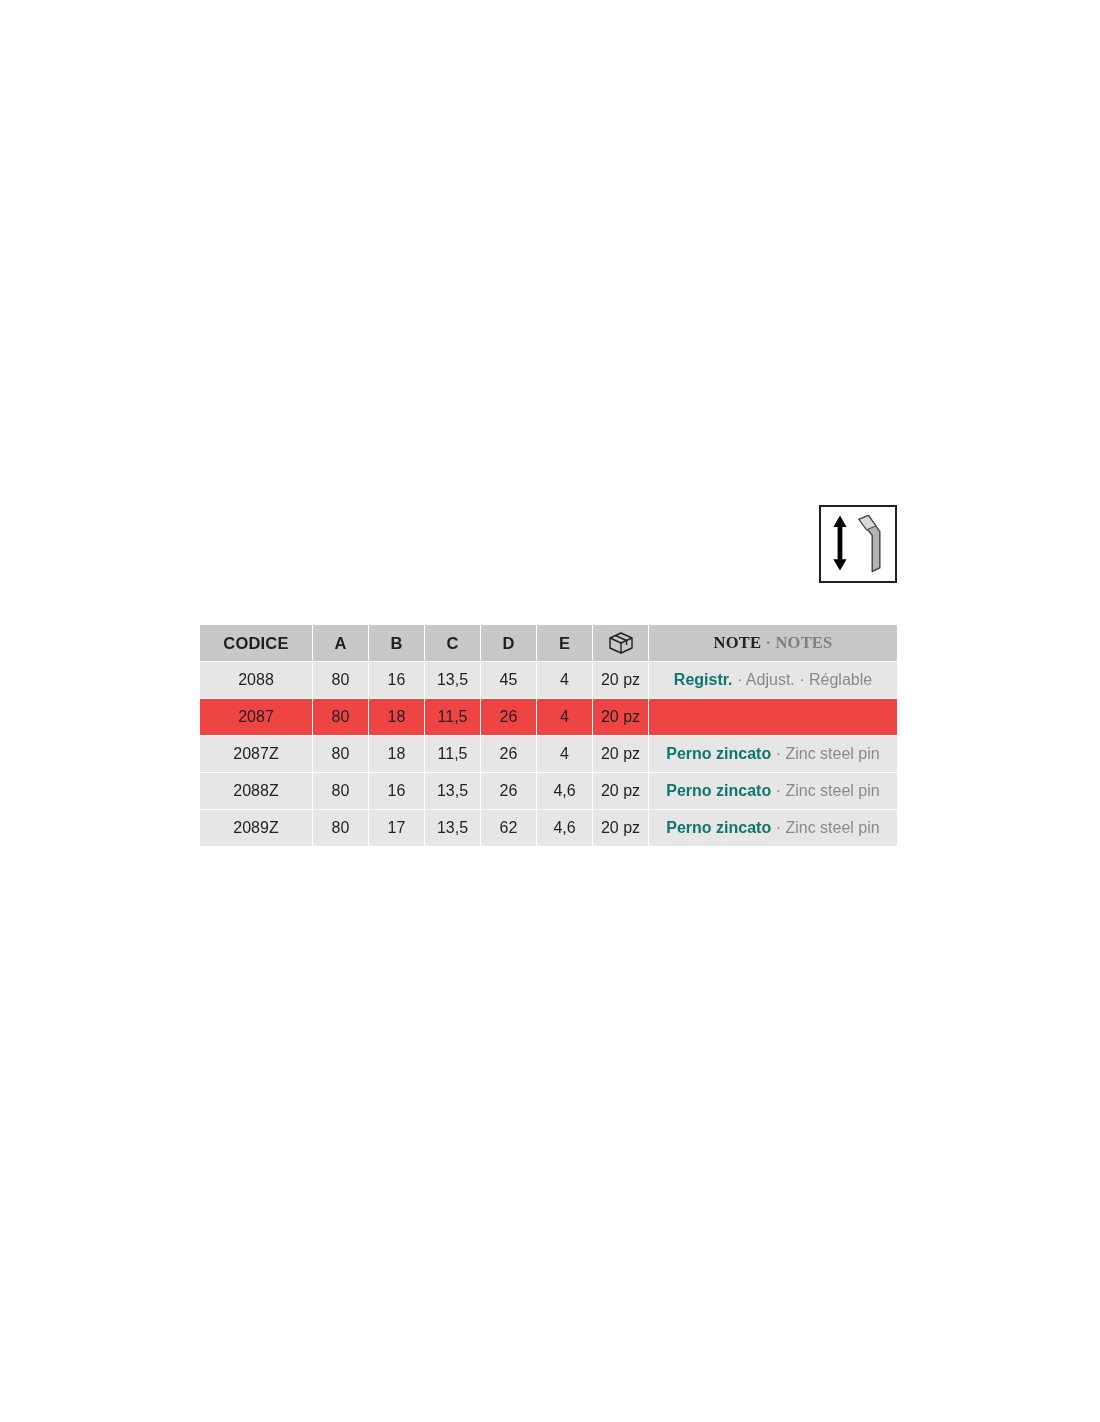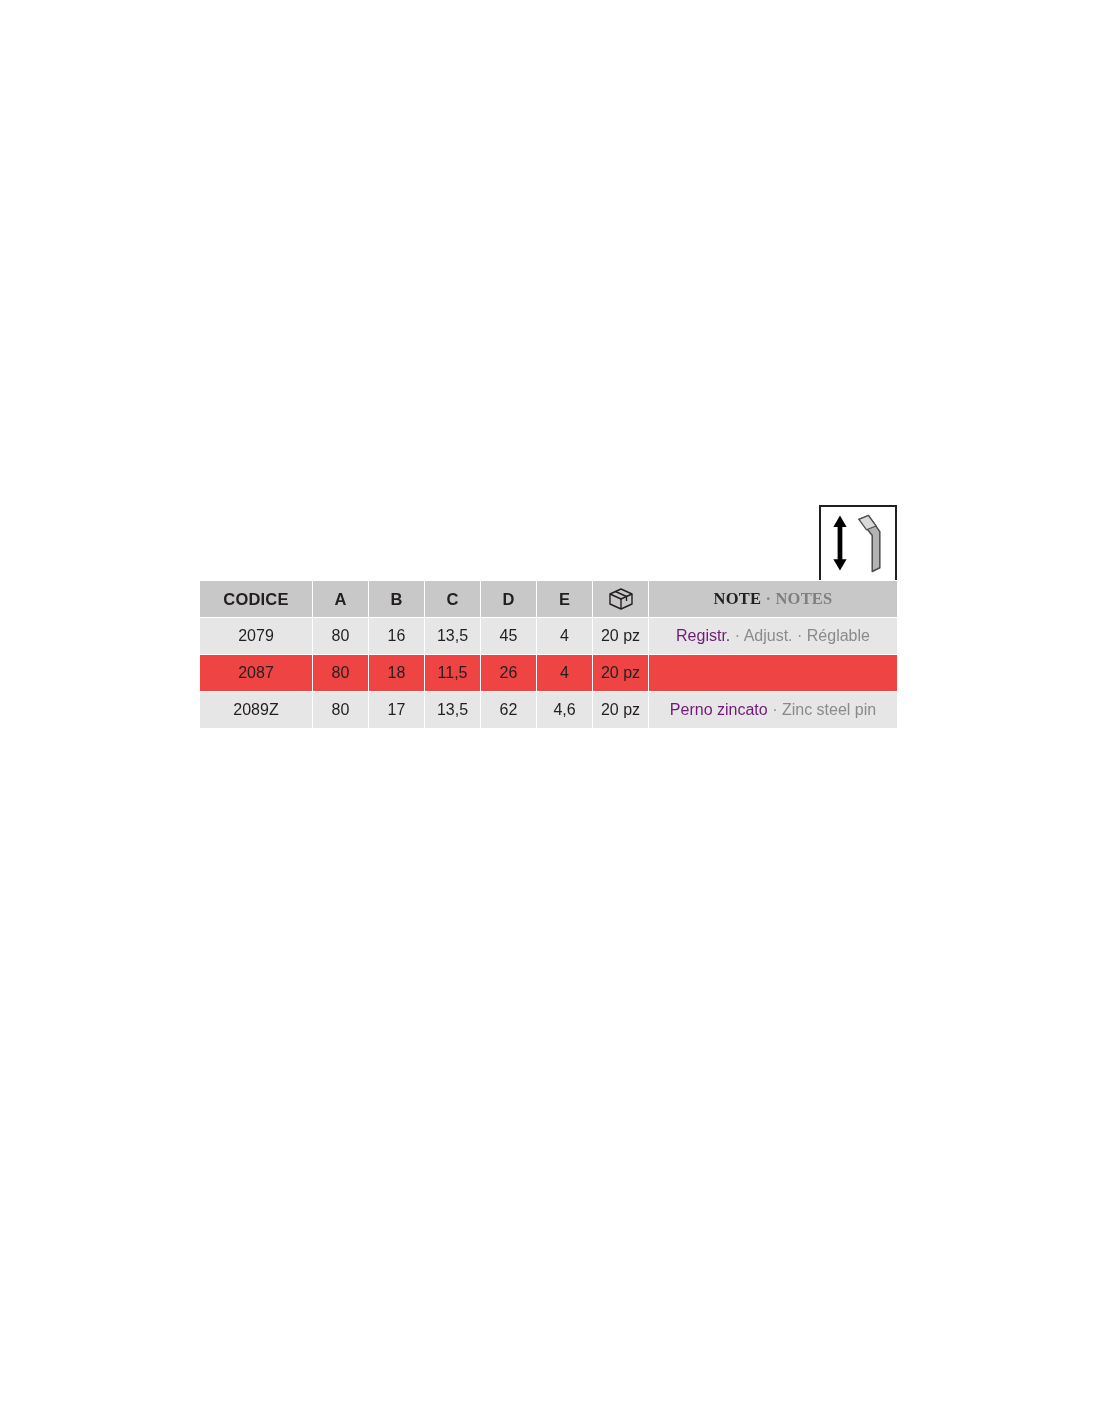--- a/index.html
+++ b/index.html
@@ -30,21 +30,21 @@
   .icon-box svg {
     display: block;
     width: 100%;
     height: 100%;
   }
 
   
   .spec-table-wrap {
     position: absolute;
     left: 199px;
-    top: 580px;
+    top: 624px;
     width: 698px;
   }
   table.spec {
     border-collapse: collapse;
     width: 698px;
     table-layout: fixed;
   }
   table.spec td, table.spec th {
     border: 1px solid #ffffff;
     padding: 0;
@@ -70,21 +70,21 @@
     font-weight: bold;
   }
   table.spec tbody tr.odd td { background: #e6e6e6; }
   table.spec tbody tr.even td { background: #ef4444; }
 
   td.code { font-size: 16.5px; }
   td.note {
     font-size: 15.5px;
     padding: 0 6px;
   }
-  td.note .it { font-weight: normal; color: #701a75; }
+  td.note .it { font-weight: bold; color: #0f766e; }
   td.note .en { color: #8a8a8a; }
   td.note .sep { color: #8a8a8a; }
 
   
   col.c-code { width: 113px; }
   col.c-a    { width: 56px; }
   col.c-b    { width: 56px; }
   col.c-c    { width: 56px; }
   col.c-d    { width: 56px; }
   col.c-e    { width: 56px; }
@@ -146,21 +146,21 @@
         </th>
         <th class="notes-h">
           <span>NOTE</span>
           <span class="en">·</span>
           <span class="en">NOTES</span>
         </th>
       </tr>
     </thead>
     <tbody>
       <tr class="odd">
-        <td class="code">2079</td>
+        <td class="code">2088</td>
         <td>80</td>
         <td>16</td>
         <td>13,5</td>
         <td>45</td>
         <td>4</td>
         <td>20 pz</td>
         <td class="note">
           <span class="it">Registr.</span>
           <span class="sep">·</span>
           <span class="en">Adjust.</span>
@@ -176,20 +176,48 @@
         <td>26</td>
         <td>4</td>
         <td>20 pz</td>
         <td class="note">
           <span class="it"></span>
           <span class="sep"></span>
           <span class="en"></span>
         </td>
       </tr>
       <tr class="odd">
+        <td class="code">2087Z</td>
+        <td>80</td>
+        <td>18</td>
+        <td>11,5</td>
+        <td>26</td>
+        <td>4</td>
+        <td>20 pz</td>
+        <td class="note">
+          <span class="it">Perno zincato</span>
+          <span class="sep">·</span>
+          <span class="en">Zinc steel pin</span>
+        </td>
+      </tr>
+      <tr class="odd">
+        <td class="code">2088Z</td>
+        <td>80</td>
+        <td>16</td>
+        <td>13,5</td>
+        <td>26</td>
+        <td>4,6</td>
+        <td>20 pz</td>
+        <td class="note">
+          <span class="it">Perno zincato</span>
+          <span class="sep">·</span>
+          <span class="en">Zinc steel pin</span>
+        </td>
+      </tr>
+      <tr class="odd">
         <td class="code">2089Z</td>
         <td>80</td>
         <td>17</td>
         <td>13,5</td>
         <td>62</td>
         <td>4,6</td>
         <td>20 pz</td>
         <td class="note">
           <span class="it">Perno zincato</span>
           <span class="sep">·</span>

